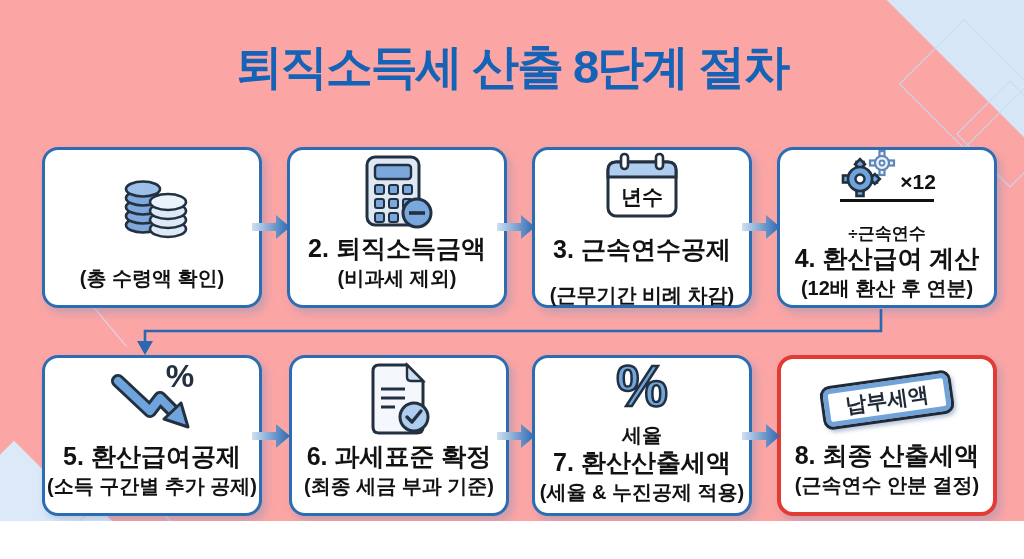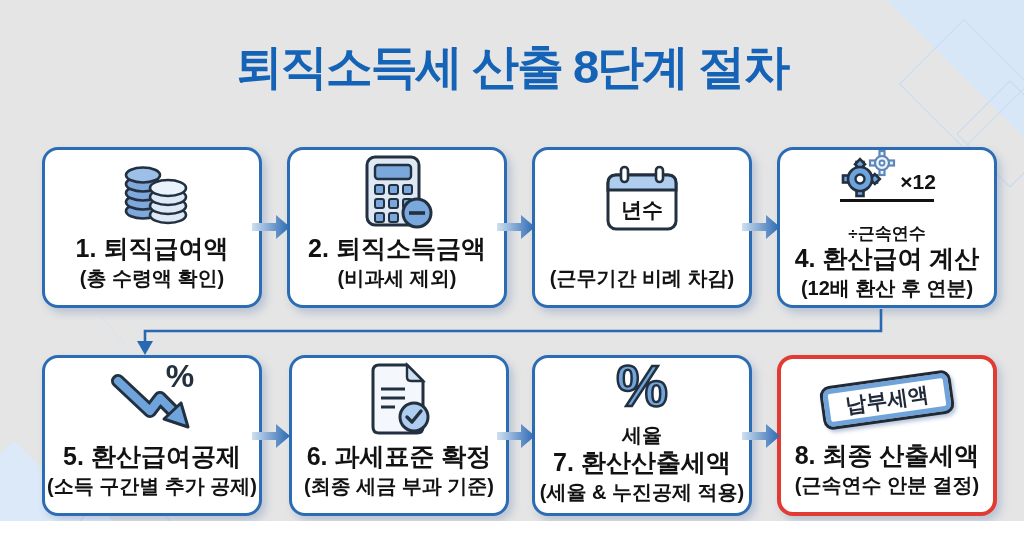--- a/index.html
+++ b/index.html
@@ -1,20 +1,20 @@
 <!DOCTYPE html>
 <html><head>
 <meta charset="utf-8">
 <style>
   * { margin:0; padding:0; box-sizing:border-box; }
   html,body { width:1024px; height:559px; }
   body { font-family:"Liberation Sans","DejaVu Sans",sans-serif; }
   .canvas {
     position:relative; width:1024px; height:521px;
-    background:#e5e5e5; overflow:hidden;
+    background:#fca5a5; overflow:hidden;
   }
   
   .deco { position:absolute; pointer-events:none; }
   .deco-band   { left:822px; top:-62px; width:300px; height:122px; background:#d8e7f8; transform:rotate(45deg); }
   .deco-dm1    { left:918px; top:38px;  width:92px;  height:92px;  border:1px solid #c6dbf2; transform:rotate(45deg); }
   .deco-dm2    { left:972px; top:96px;  width:76px;  height:76px;  border:1px solid #c6dbf2; transform:rotate(45deg); }
   .deco-bl1    { left:-52px; top:468px; width:132px; height:132px; background:#dce9f8; transform:rotate(45deg); }
   .deco-bl2    { left:34px;  top:508px; width:92px;  height:92px;  background:#e4eefa; transform:rotate(45deg); }
   .deco-bl3    { left:84px;  top:492px; width:82px;  height:82px;  border:1px solid #c6dbf2; transform:rotate(45deg); }
   .deco-bl4    { left:18px;  top:548px; width:52px;  height:52px;  background:#a9c3e4; transform:rotate(45deg); }
@@ -98,21 +98,20 @@
           <ellipse cx="33" cy="16" rx="17" ry="7.5" fill="#9cc0e8"></ellipse>
         </g>
         <g stroke="#22303f" stroke-width="2.6" fill="#dde9f6">
           <ellipse cx="58" cy="56" rx="18" ry="8"></ellipse>
             <ellipse cx="58" cy="47" rx="18" ry="8"></ellipse>
           <ellipse cx="58" cy="38" rx="18" ry="8"></ellipse>
             <ellipse cx="58" cy="29" rx="18" ry="8" fill="#eaf2fb"></ellipse>
         </g>
       </svg>
     </div>
-    <div class="step-title">1. 퇴직급여액</div>
     <div class="step-sub">(총 수령액 확인)</div>
   </div>
 
   <div class="step-box" style="left:287px; top:147px;">
     <div class="icon-area">
       <svg width="76" height="76" viewBox="0 0 76 76">
         <rect x="8" y="3" width="52" height="68" rx="8" fill="#dfe9f5" stroke="#22303f" stroke-width="3"></rect>
         <rect x="16" y="11" width="36" height="14" rx="3" fill="#7aa7dc" stroke="#22303f" stroke-width="2.4"></rect>
         <g fill="#7aa7dc" stroke="#22303f" stroke-width="2">
           <rect x="16" y="31" width="9" height="9" rx="2"></rect>
@@ -135,20 +134,21 @@
   <div class="step-box" style="left:532px; top:147px;gap:16px;">
     <div class="icon-area">
       <svg width="84" height="70" viewBox="0 0 84 70">
         <rect x="8" y="12" width="68" height="54" rx="8" fill="#ffffff" stroke="#22303f" stroke-width="3"></rect>
         <path d="M16 12 H68 Q76 12 76 20 V27 H8 V20 Q8 12 16 12 Z" fill="#aecdef" stroke="#22303f" stroke-width="3"></path>
         <rect x="21" y="4" width="7" height="15" rx="3.5" fill="#ffffff" stroke="#22303f" stroke-width="2.6"></rect>
         <rect x="56" y="4" width="7" height="15" rx="3.5" fill="#ffffff" stroke="#22303f" stroke-width="2.6"></rect>
         <text x="42" y="54" text-anchor="middle" font-size="21" font-weight="bold" fill="#121212">년수</text>
       </svg>
     </div>
+    <div class="step-title">3. 근속연수공제</div>
     <div class="step-sub">(근무기간 비례 차감)</div>
   </div>
 
   <div class="step-box" style="left:777px; top:147px;">
     <div class="icon-area">
       <div class="formula">
         <div class="formula-top">
           <svg width="62" height="48" viewBox="0 0 62 48">
             <g transform="translate(44,13)">
               <g fill="#eaf2fb" stroke="#5c87b8" stroke-width="2.2">

